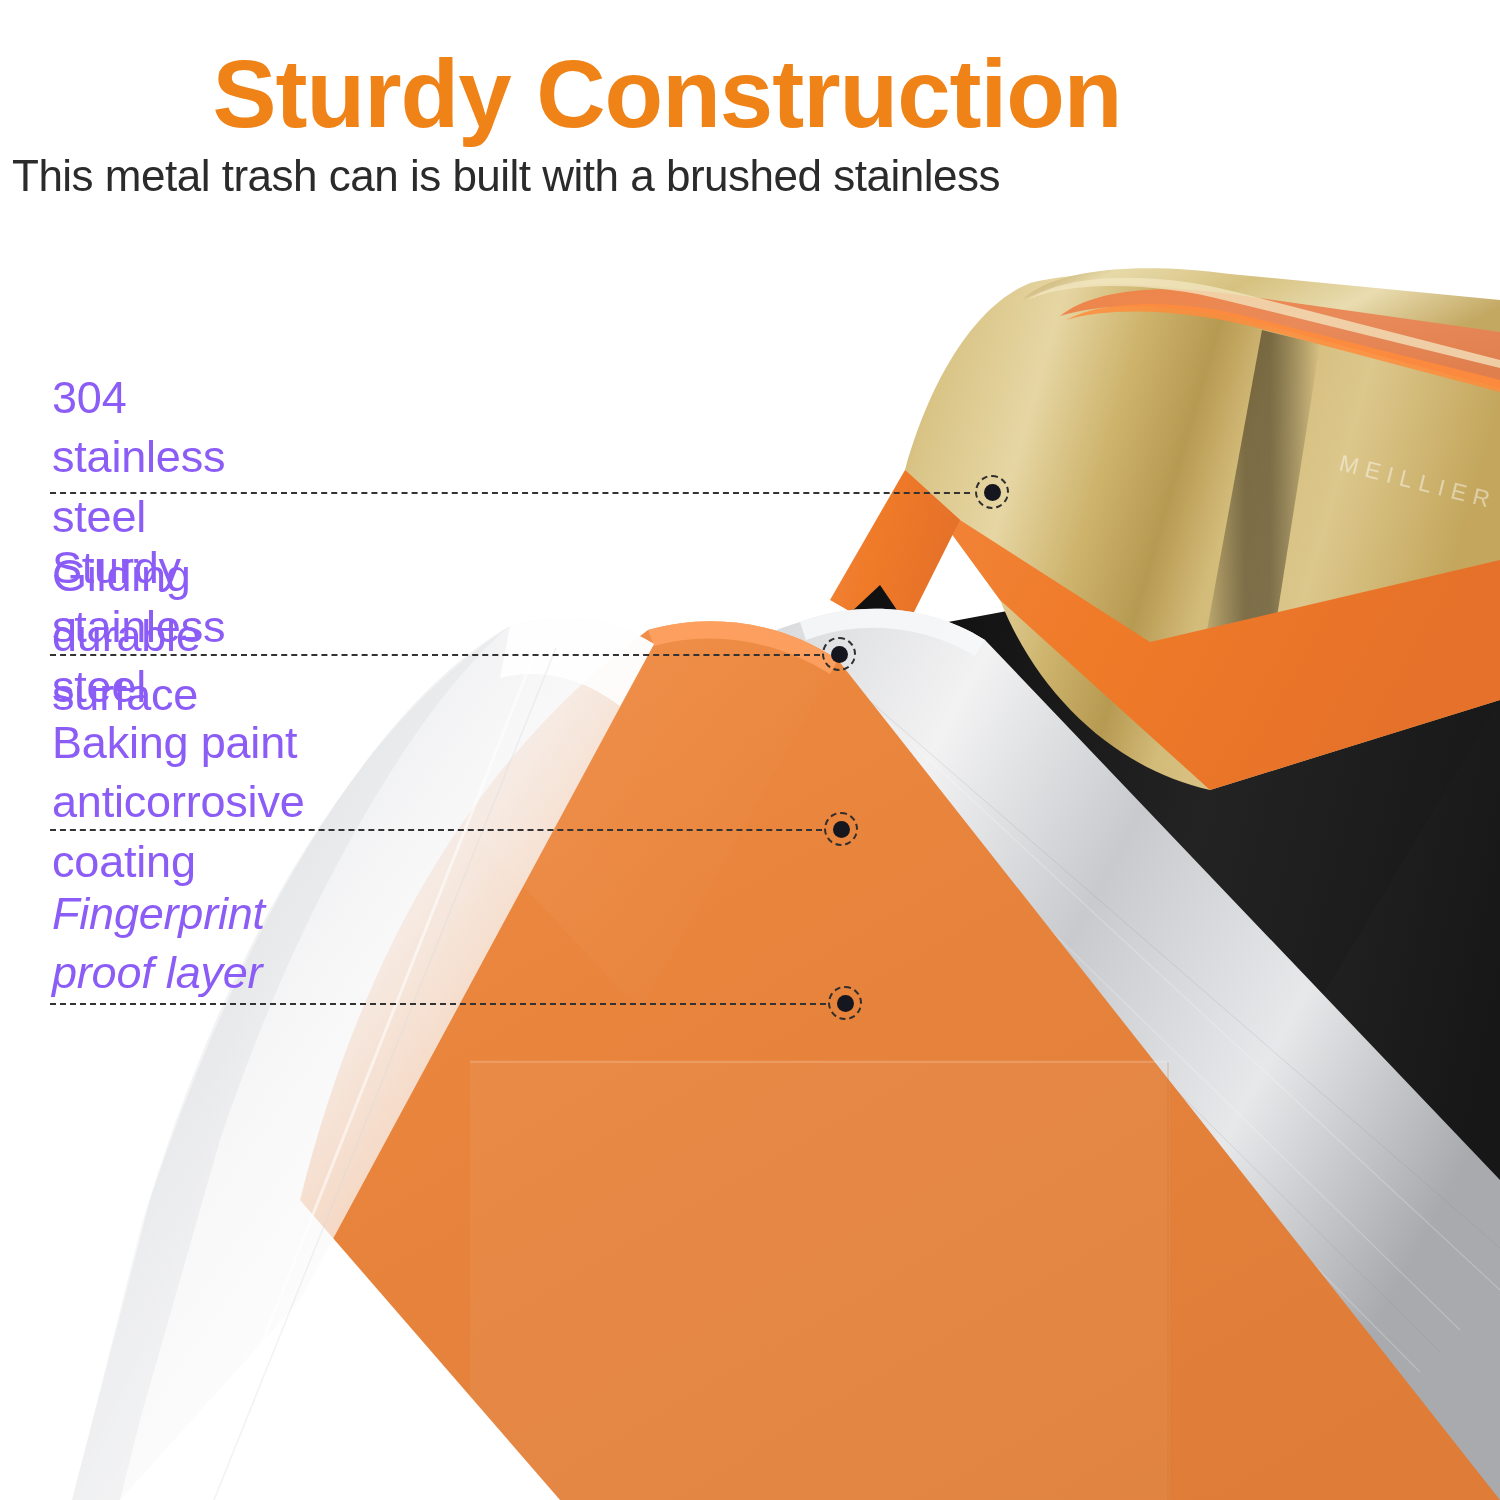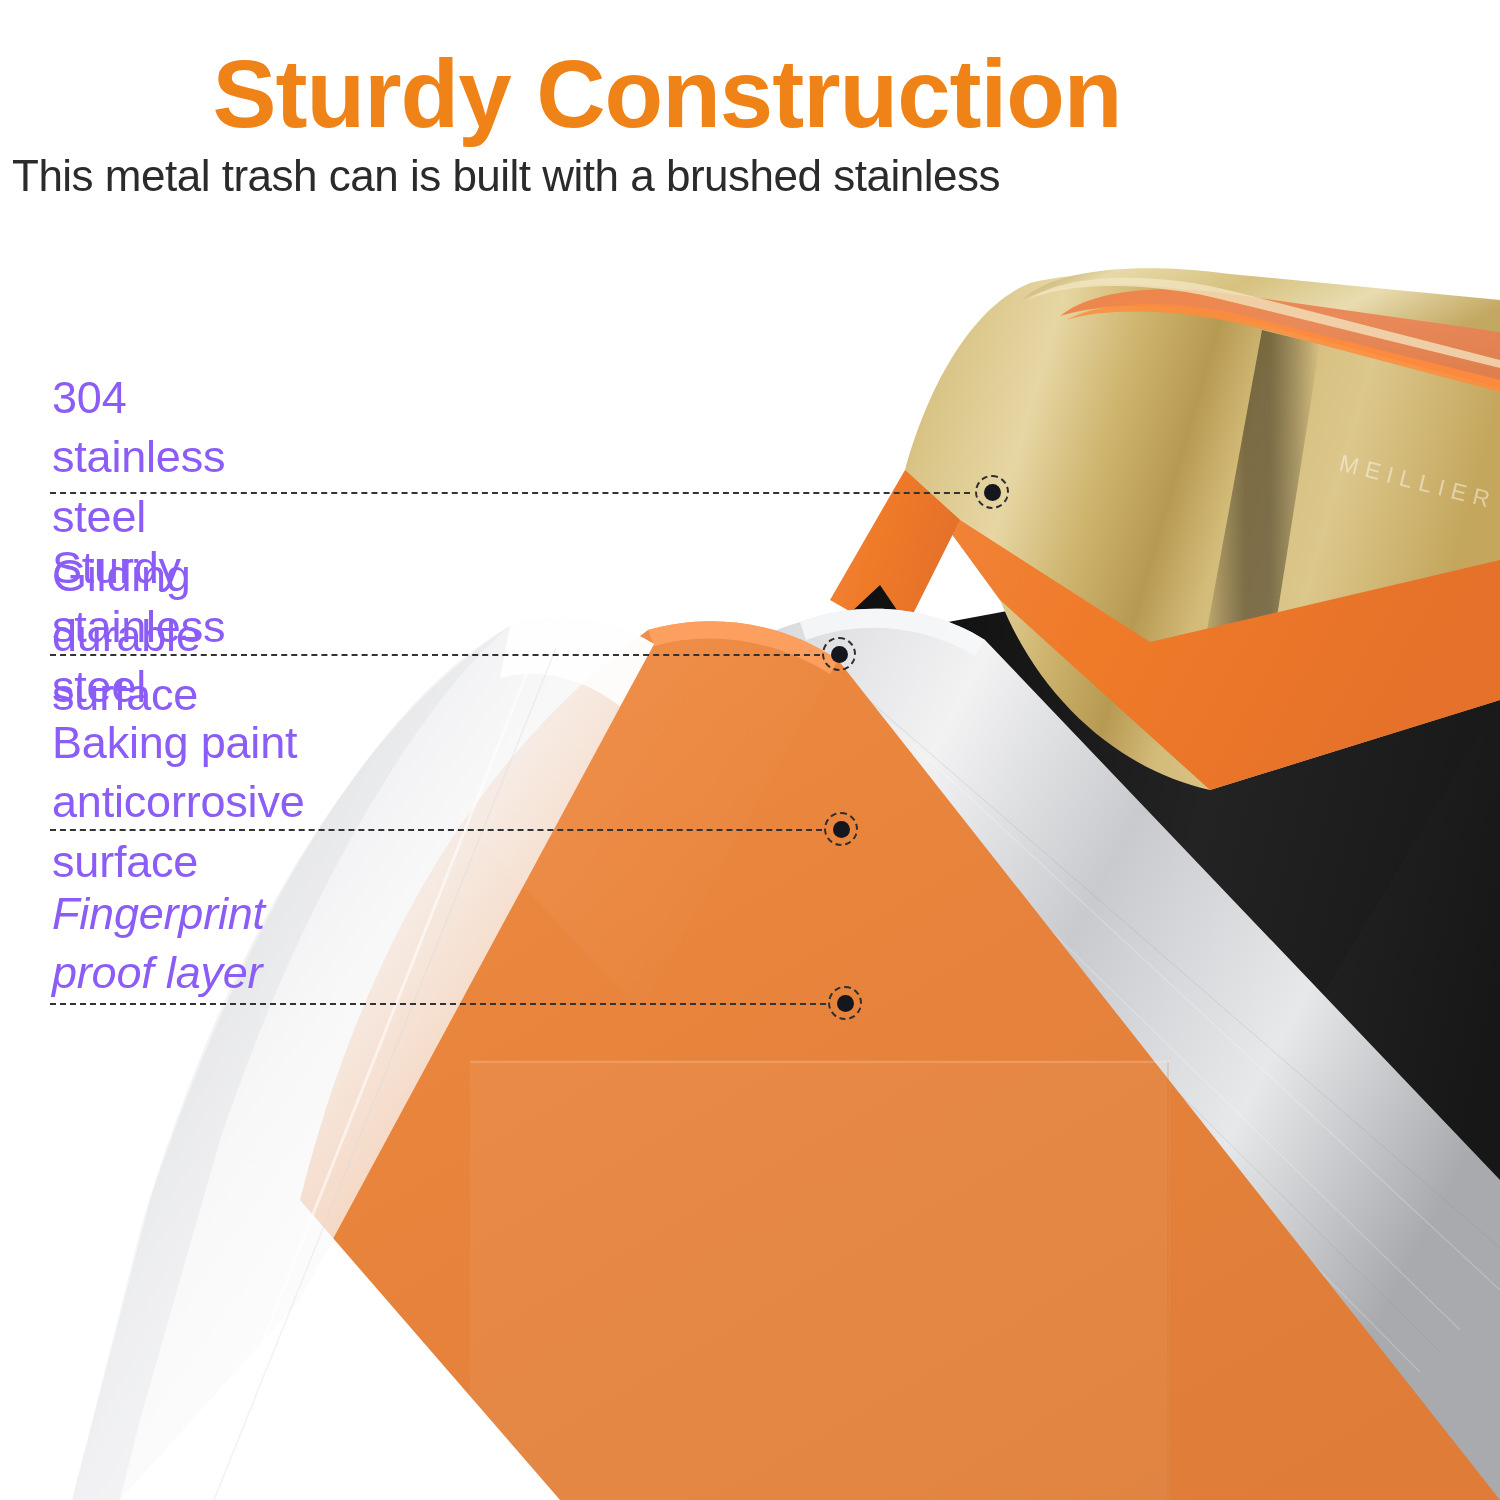--- a/index.html
+++ b/index.html
@@ -301,21 +301,21 @@
 
   <div class="callout">
     <div class="callout-text" style="top:538px;">Sturdy
 stainless steel</div>
     <div class="callout-rule" style="top:654px; width:770px;"></div>
     <div class="callout-dot" style="left:822px; top:637px;"></div>
   </div>
 
   <div class="callout">
     <div class="callout-text" style="top:713px;">Baking paint
-anticorrosive surface</div>
+anticorrosive coating</div>
     <div class="callout-rule" style="top:829px; width:772px;"></div>
     <div class="callout-dot" style="left:824px; top:812px;"></div>
   </div>
 
   <div class="callout">
     <div class="callout-text" style="top:884px;font-style:italic;">Fingerprint
 proof layer</div>
     <div class="callout-rule" style="top:1003px; width:776px;"></div>
     <div class="callout-dot" style="left:828px; top:986px;"></div>
   </div>

